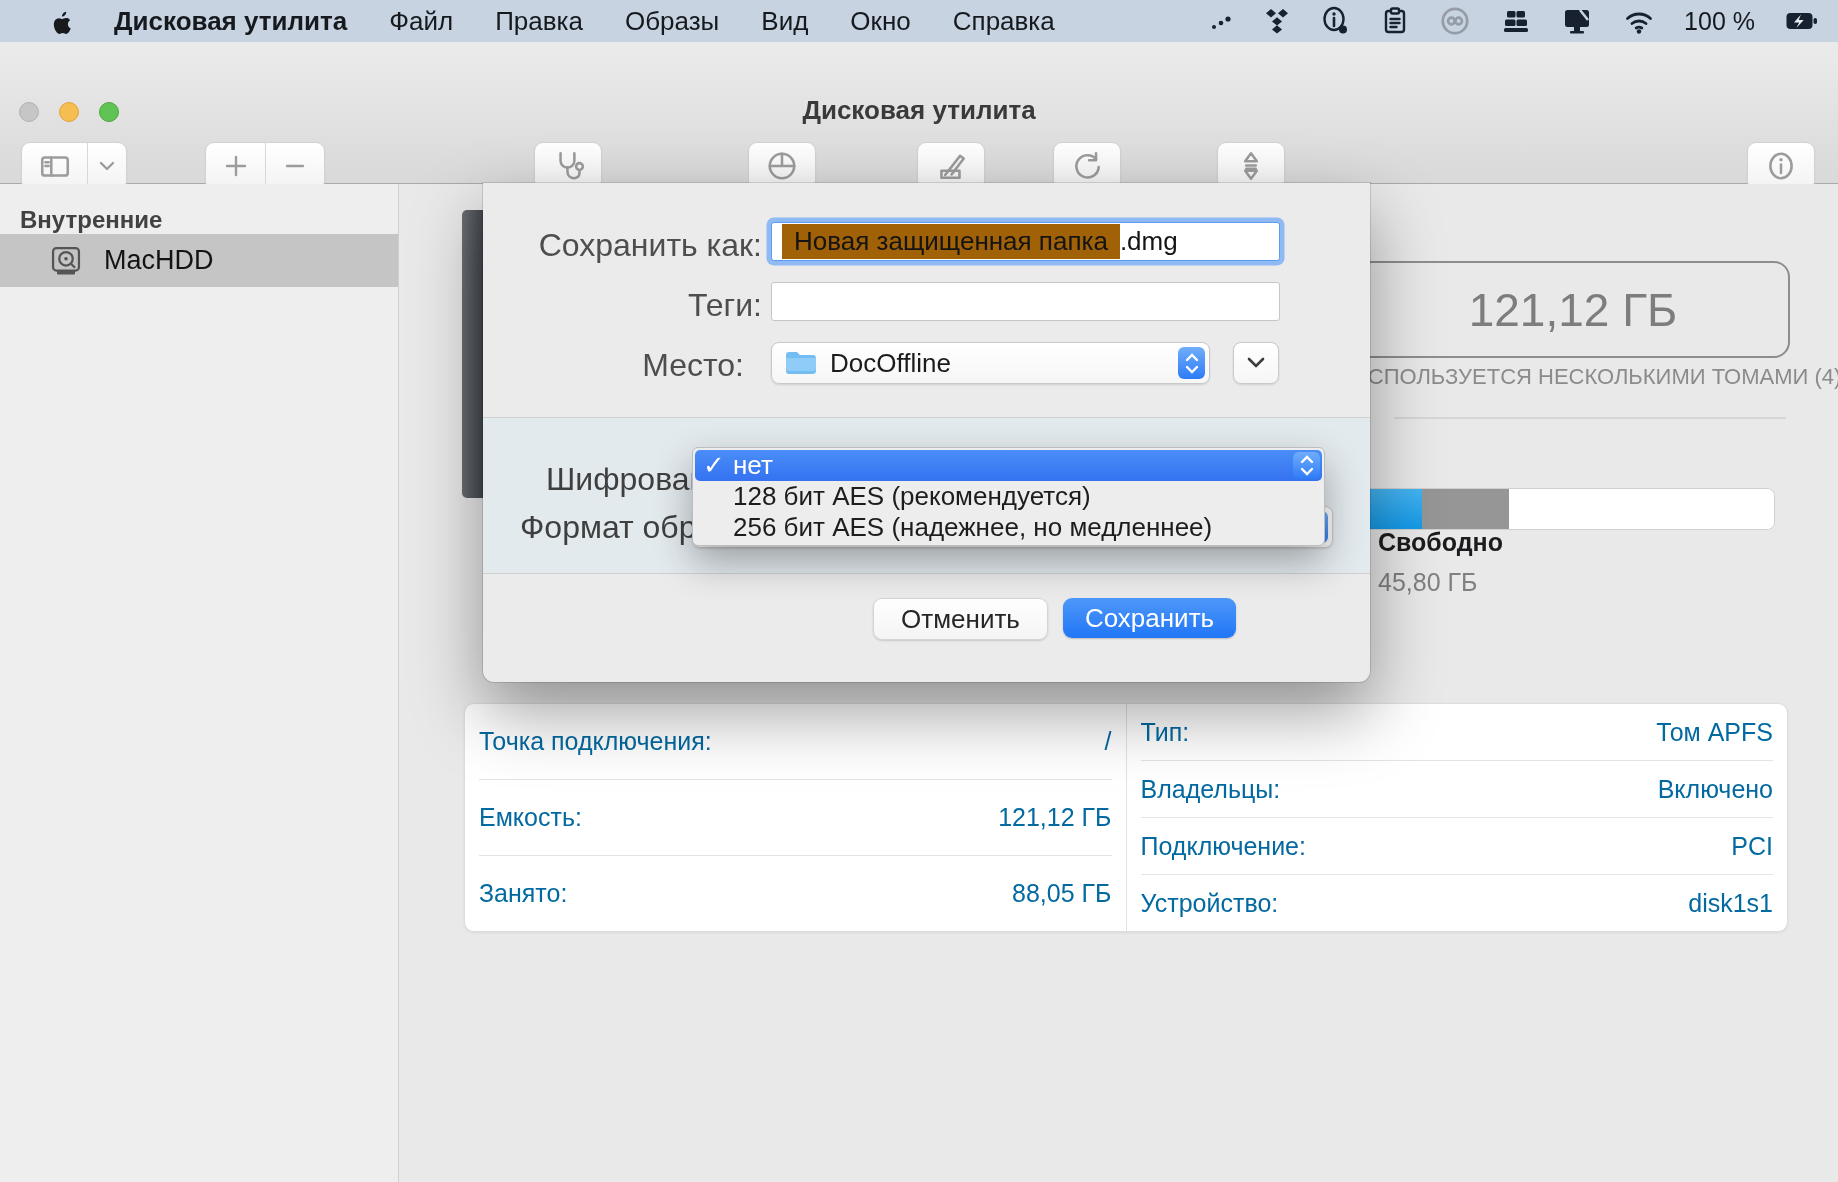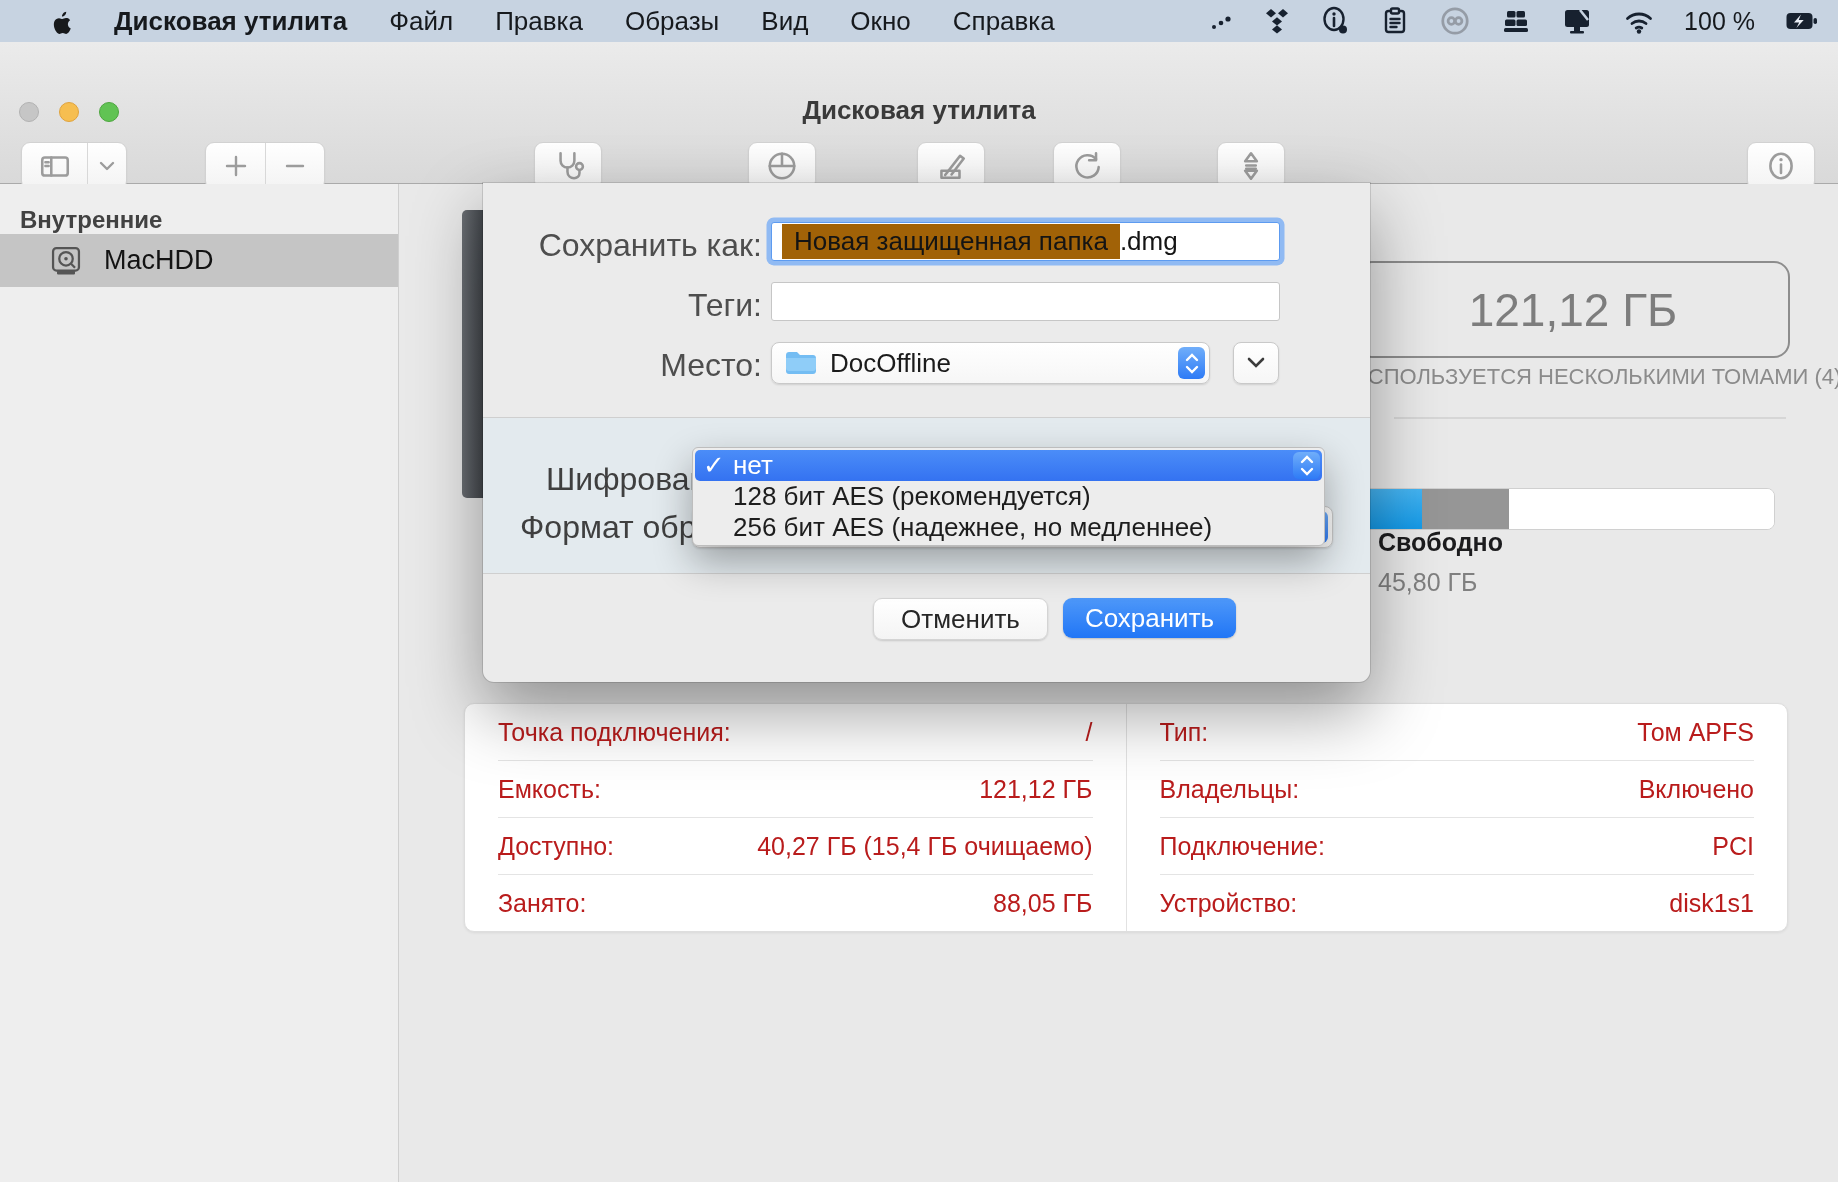--- a/index.html
+++ b/index.html
@@ -54,21 +54,21 @@
   .disksliver{position:absolute;left:462px;top:210px;width:21px;height:288px;border-radius:5px 0 0 5px;
        background:linear-gradient(90deg,#6a6e73,#43474c);}
 
   .infotable{position:absolute;left:464px;top:703px;width:1322px;height:227px;background:#fff;
              border:1px solid #dedede;border-radius:10px;box-shadow:0 1px 3px rgba(0,0,0,.07);
              display:flex;}
   .it-col{display:flex;flex-direction:column;}
   .it-col.l{width:661px;}
   .it-col.r{width:661px;border-left:1px solid #e2e2e2;}
   .it-row{flex:1;display:flex;align-items:center;justify-content:space-between;
-          margin:0 33px;border-bottom:1px solid #e4e4e4;font-size:25px;color:#b91c1c;}
+          margin:0 14px;border-bottom:1px solid #e4e4e4;font-size:25px;color:#0369a1;}
   .it-row:last-child{border-bottom:none;}
 
   
   .sheet{position:absolute;left:483px;top:183px;width:887px;height:499px;
          background:#ebebeb;border-radius:0 0 11px 11px;
          box-shadow:0 30px 70px rgba(0,0,0,.38),0 0 0 1px rgba(0,0,0,.12);}
   .sh-mid{position:absolute;left:0;top:234px;width:887px;height:155px;background:#e3eaee;
           border-top:1px solid #cfcfcf;border-bottom:1px solid #cfcfcf;}
   .sh-label{position:absolute;font-size:32px;color:#4e4e4e;text-align:right;white-space:nowrap;}
   .field{position:absolute;background:#fff;border:1.5px solid #c6c6c6;border-radius:3px;
@@ -331,24 +331,20 @@
     <div class="it-col l">
       <div class="it-row">
         <span>Точка подключения:</span>
         <span>/</span>
       </div>
       <div class="it-row">
         <span>Емкость:</span>
         <span>121,12 ГБ</span>
       </div>
       <div class="it-row">
-        <span>Доступно:</span>
-        <span>40,27 ГБ (15,4 ГБ очищаемо)</span>
-      </div>
-      <div class="it-row">
         <span>Занято:</span>
         <span>88,05 ГБ</span>
       </div>
     </div>
     <div class="it-col r">
       <div class="it-row">
         <span>Тип:</span>
         <span>Том APFS</span>
       </div>
       <div class="it-row">
@@ -373,21 +369,21 @@
     <div class="field focus" style="left:288px;top:39px;width:487px;height:37px;">
       <span class="seltext">Новая защищенная папка</span>
         <span>.dmg</span>
     </div>
 
     <div class="sh-label" style="left:40px;top:104px;width:239px;">Теги:</div>
     <div class="field" style="left:288px;top:99px;width:487px;height:37px;">
       <span></span>
     </div>
 
-    <div class="sh-label" style="left:40px;top:164px;width:239px;">Место:</div>
+    <div class="sh-label" style="left:22px;top:164px;width:239px;">Место:</div>
     <div class="popup" style="left:288px;top:159px;width:437px;height:40px;">
       <span class="sicon" style="margin-left:12px;">
         <svg width="34" height="28" viewBox="0 0 34 28">
           <path d="M2 6c0-1.7 1.3-3 3-3h8l3 3h13c1.7 0 3 1.3 3 3v13c0 1.7-1.3 3-3 3H5c-1.7 0-3-1.3-3-3z" fill="#74bdf3"></path>
           <path d="M2 9h30v10c0 1.7-1.3 3-3 3H5c-1.7 0-3-1.3-3-3z" fill="#8fcdf8"></path>
         </svg>
       </span>
       <span style="font-size:26px;color:#1b1b1b;margin-left:12px;">DocOffline</span>
       <span class="stepper">
         <svg width="14" height="9" viewBox="0 0 14 9">

